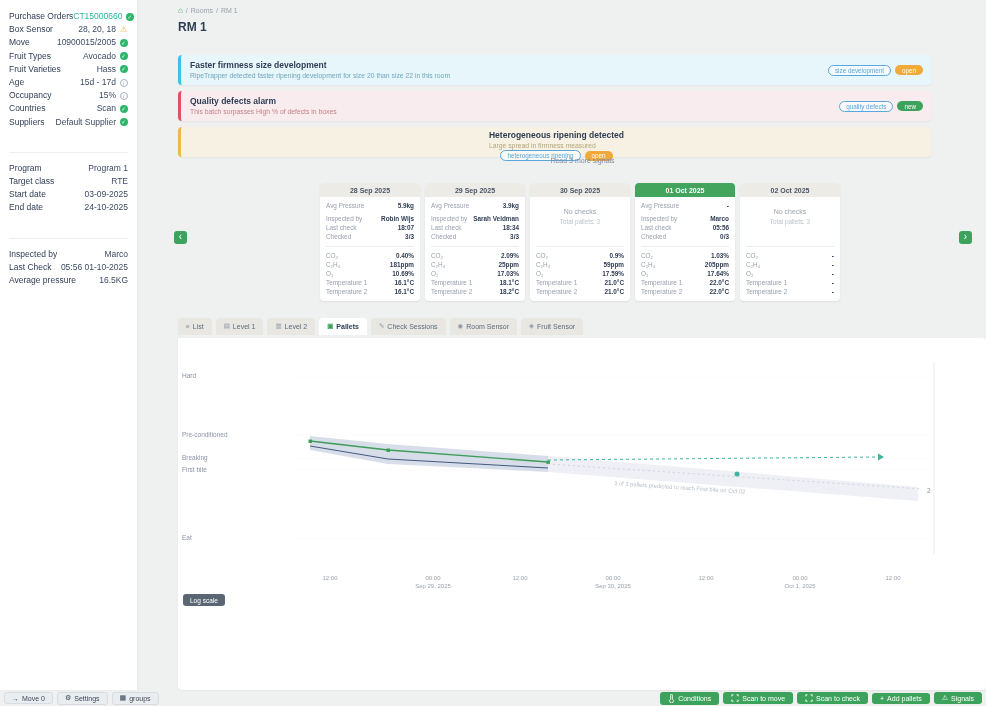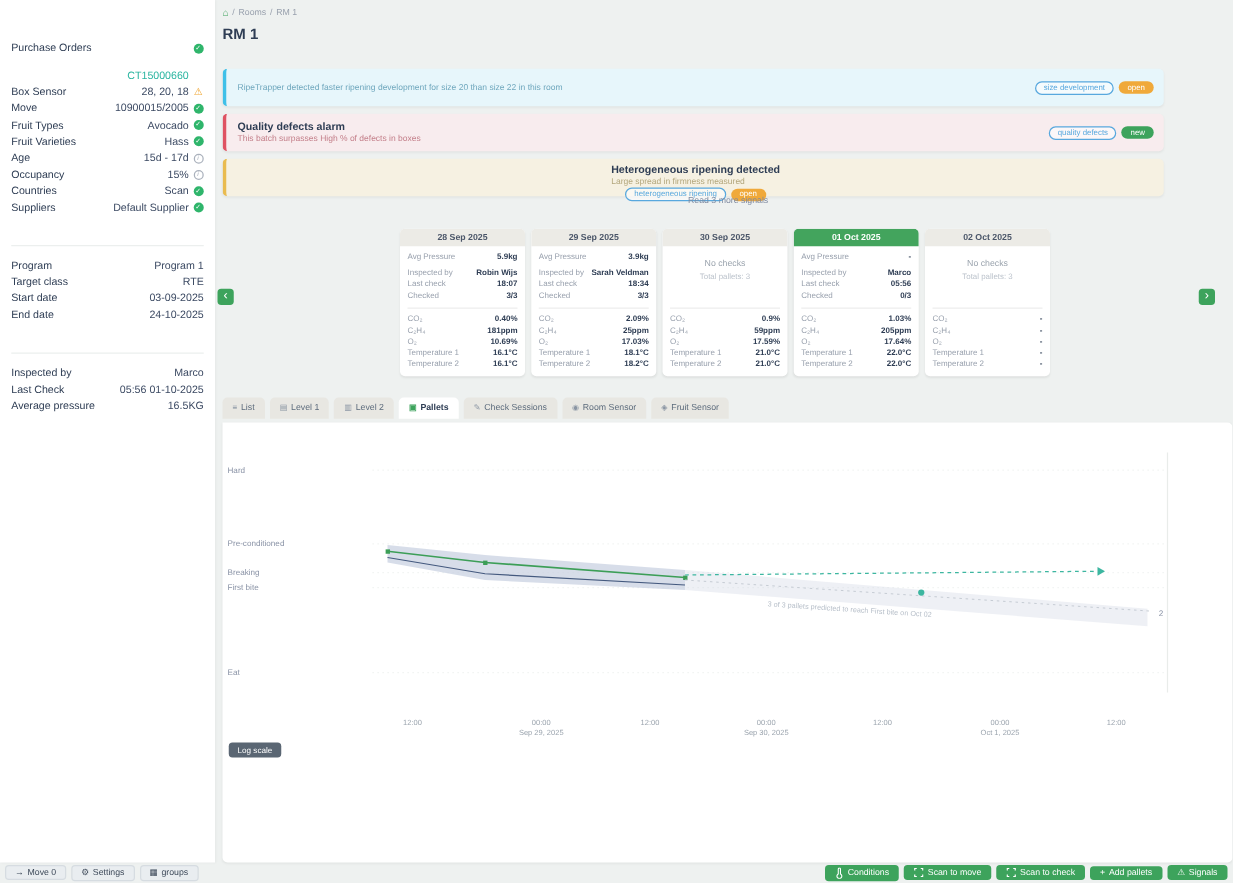--- a/index.html
+++ b/index.html
@@ -7,25 +7,25 @@
     --red:#df5262; --yellow:#e9bb4f; --orange:#f0a93a; --blue:#58a8de;
     --navy:#2e3d54; --muted:#98a0ad; --page:#eef1f0; --chart-green:#3c9e57;
     --chart-navy:#44597e; --band:#c9d2e2;
   }
   *{box-sizing:border-box;margin:0;padding:0;}
   html,body{width:986px;height:706px;overflow:hidden;}
   body{font-family:"Liberation Sans",sans-serif;background:var(--page);position:relative;}
   .abs{position:absolute;}
 
   
-  .sidebar{left:0;top:0;width:172px;height:690px;background:#fff;padding:10px 9px;box-shadow:1px 0 2px rgba(0,0,0,.04);}
+  .sidebar{left:0;top:0;width:137px;height:690px;background:#fff;padding:10px 9px;box-shadow:1px 0 2px rgba(0,0,0,.04);}
   .s-row{display:flex;align-items:center;font-size:8.5px;line-height:13.2px;color:var(--navy);}
   .s-label{flex:0 0 auto;}
   .s-val{flex:1 1 auto;text-align:right;color:#3c4a63;}
-  .s-val.teal{color:var(--teal);margin-top:44px;}
+  .s-val.teal{color:var(--teal);}
   .s-ic{flex:0 0 auto;margin-left:3px;width:9px;display:inline-flex;justify-content:center;}
   .ic-check{display:inline-block;width:8px;height:8px;border-radius:50%;background:#2fb56b;color:#fff;font-size:5.5px;line-height:8px;text-align:center;}
   .ic-warn{color:var(--orange);font-size:8px;line-height:8px;}
   .ic-info{display:inline-block;width:8px;height:8px;border-radius:50%;border:1px solid #aab1bc;color:#aab1bc;font-size:5.5px;line-height:6px;text-align:center;font-style:italic;}
   .s-div{border-top:1px solid #ecefee;margin:9px 0;}
   .s-gap{height:14px;}
 
   
   .breadcrumb{left:178px;top:6px;font-size:7px;color:var(--muted);display:flex;gap:3px;align-items:center;}
   .breadcrumb .home{color:var(--green);font-size:8px;}
@@ -192,20 +192,21 @@
   <span>/</span>
   <span>Rooms</span>
   <span>/</span>
   <span>RM 1</span>
 </div>
 <div class="abs page-title">RM 1</div>
 
 <div class="abs alerts">
   <div class="alert info">
     <div class="alert-txt">
+      <div class="alert-title">Faster firmness size development</div>
       <div class="alert-desc">RipeTrapper detected faster ripening development for size 20 than size 22 in this room</div>
     </div>
     <div class="alert-badges">
       <span class="tag">size development</span>
       <span class="status st-open">open</span>
     </div>
   </div>
   <div class="alert danger">
     <div class="alert-txt">
       <div class="alert-title">Quality defects alarm</div>

